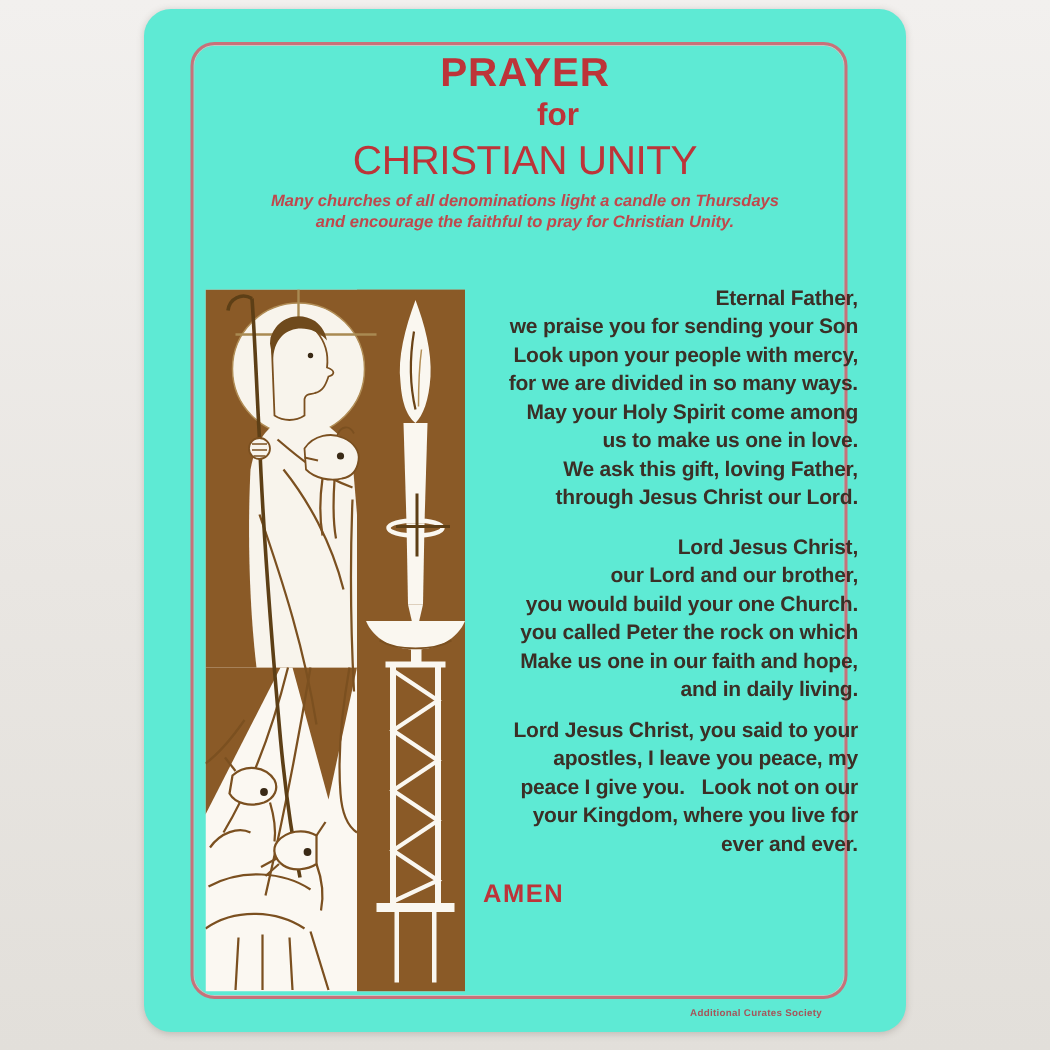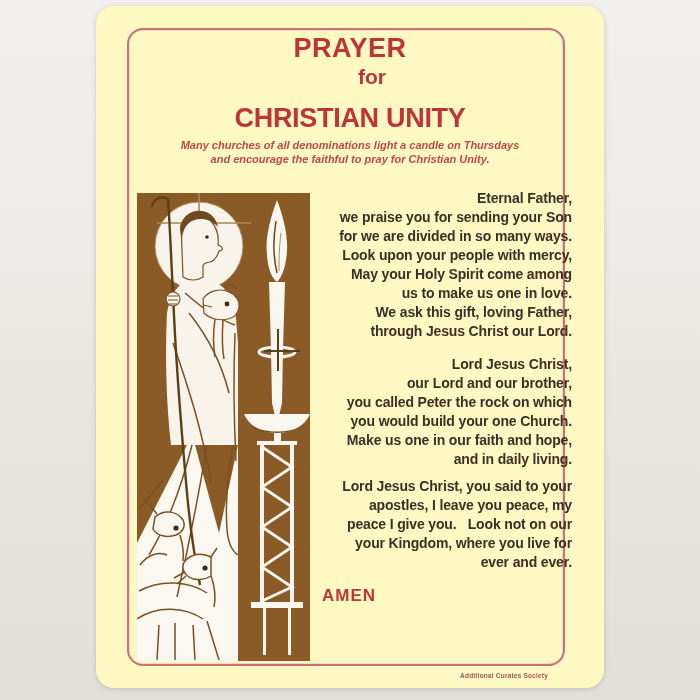--- a/index.html
+++ b/index.html
@@ -4,32 +4,32 @@
 <style>
   html,body{margin:0;padding:0;}
   body{
     width:700px;height:700px;overflow:hidden;
     background:linear-gradient(180deg,#f2f0ee 0%,#e9e6e2 55%,#e2dfda 100%);
     font-family:"Liberation Sans",sans-serif;
     position:relative;
   }
   .card{
     position:absolute;left:96px;top:6px;width:508px;height:682px;
-    background:#fef9c3;border-radius:18px;
+    background:#5eead4;border-radius:18px;
     box-shadow:0 1px 5px rgba(90,80,70,.25);
   }
   .frame{
     position:absolute;left:31px;top:22px;width:434px;height:634px;
     border:2.5px solid #c87179;border-radius:16px;
     box-shadow:inset 0 0 0 .5px #e8b9bd;
   }
   .header{position:absolute;left:0;top:28px;width:508px;text-align:center;color:#bd3439;}
   .title1{font-size:27px;font-weight:bold;letter-spacing:.5px;line-height:28px;}
   .title2{font-size:21px;font-weight:bold;line-height:26px;margin-top:2px;padding-left:44px;}
-  .title3{font-size:27px;font-weight:bold;letter-spacing:-.3px;line-height:28px;margin-top:14px;}
+  .title3{font-size:27px;font-weight:normal;letter-spacing:-.3px;line-height:28px;margin-top:3px;}
   .subtitle{margin-top:7px;font-size:11px;font-weight:bold;font-style:italic;
             color:#c0474c;line-height:13.5px;}
   .illustration{position:absolute;left:41px;top:187px;width:173px;height:468px;}
   .illustration svg{display:block;width:173px;height:468px;}
   .prayer{
     position:absolute;left:226px;top:183px;width:250px;
     font-size:14px;font-weight:bold;line-height:19px;color:#3b2f26;
     letter-spacing:-.15px;
   }
   .para{margin:0 0 14px 16px;text-align:right;}
@@ -151,32 +151,32 @@
           <rect x="151" y="415" width="3" height="47" fill="#faf7f0"></rect>
         </g>
       </g>
     </svg>
   </div>
 
   <div class="prayer">
     <p class="para p1">
       <span class="pline">Eternal Father,</span>
       <span class="pline">we praise you for sending your Son</span>
+      <span class="pline">Look upon your people with mercy,</span>
       <span class="pline">for we are divided in so many ways.</span>
-      <span class="pline">Look upon your people with mercy,</span>
       <span class="pline">May your Holy Spirit come among</span>
       <span class="pline">us to make us one in love.</span>
       <span class="pline">We ask this gift, loving Father,</span>
       <span class="pline">through Jesus Christ our Lord.</span>
     </p>
     <p class="para p2">
       <span class="pline">Lord Jesus Christ,</span>
       <span class="pline">our Lord and our brother,</span>
+      <span class="pline">you would build your one Church.</span>
       <span class="pline">you called Peter the rock on which</span>
-      <span class="pline">you would build your one Church.</span>
       <span class="pline">Make us one in our faith and hope,</span>
       <span class="pline">and in daily living.</span>
     </p>
     <p class="para p3">
       <span class="pline">Lord Jesus Christ, you said to your</span>
       <span class="pline">apostles, I leave you peace, my</span>
       <span class="pline">peace I give you.   Look not on our</span>
       <span class="pline">your Kingdom, where you live for</span>
       <span class="pline">ever and ever.</span>
     </p>

